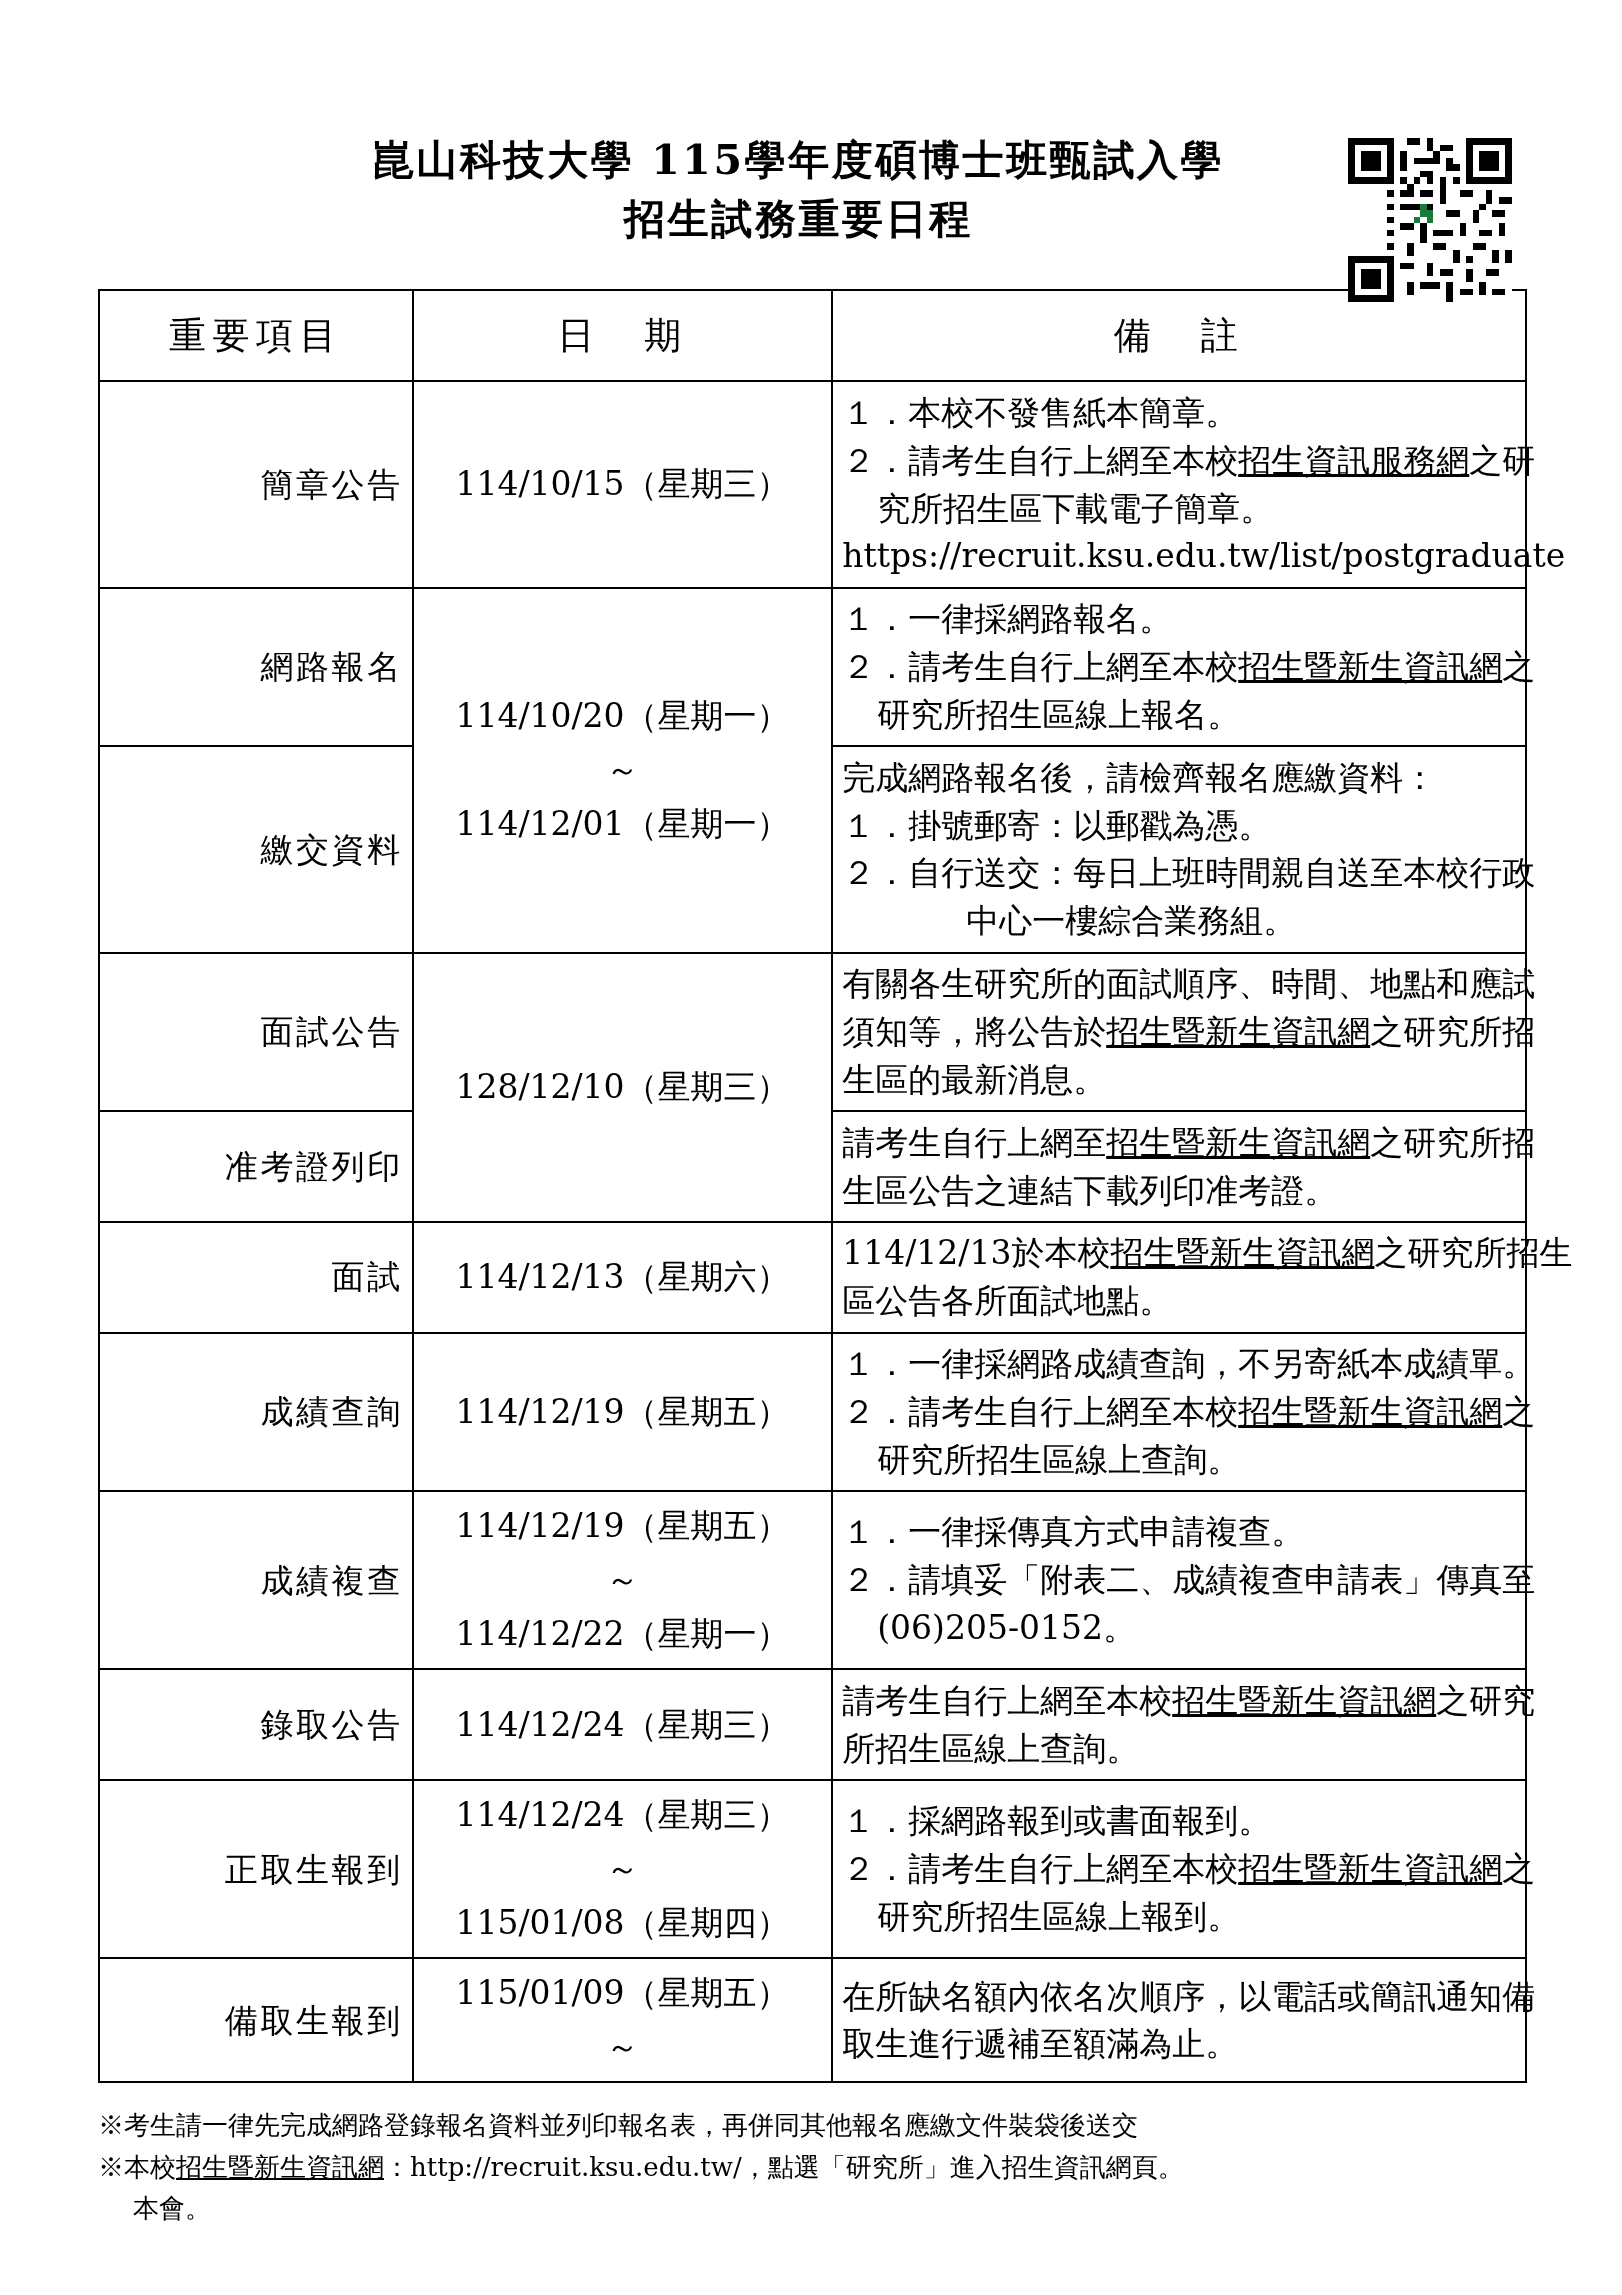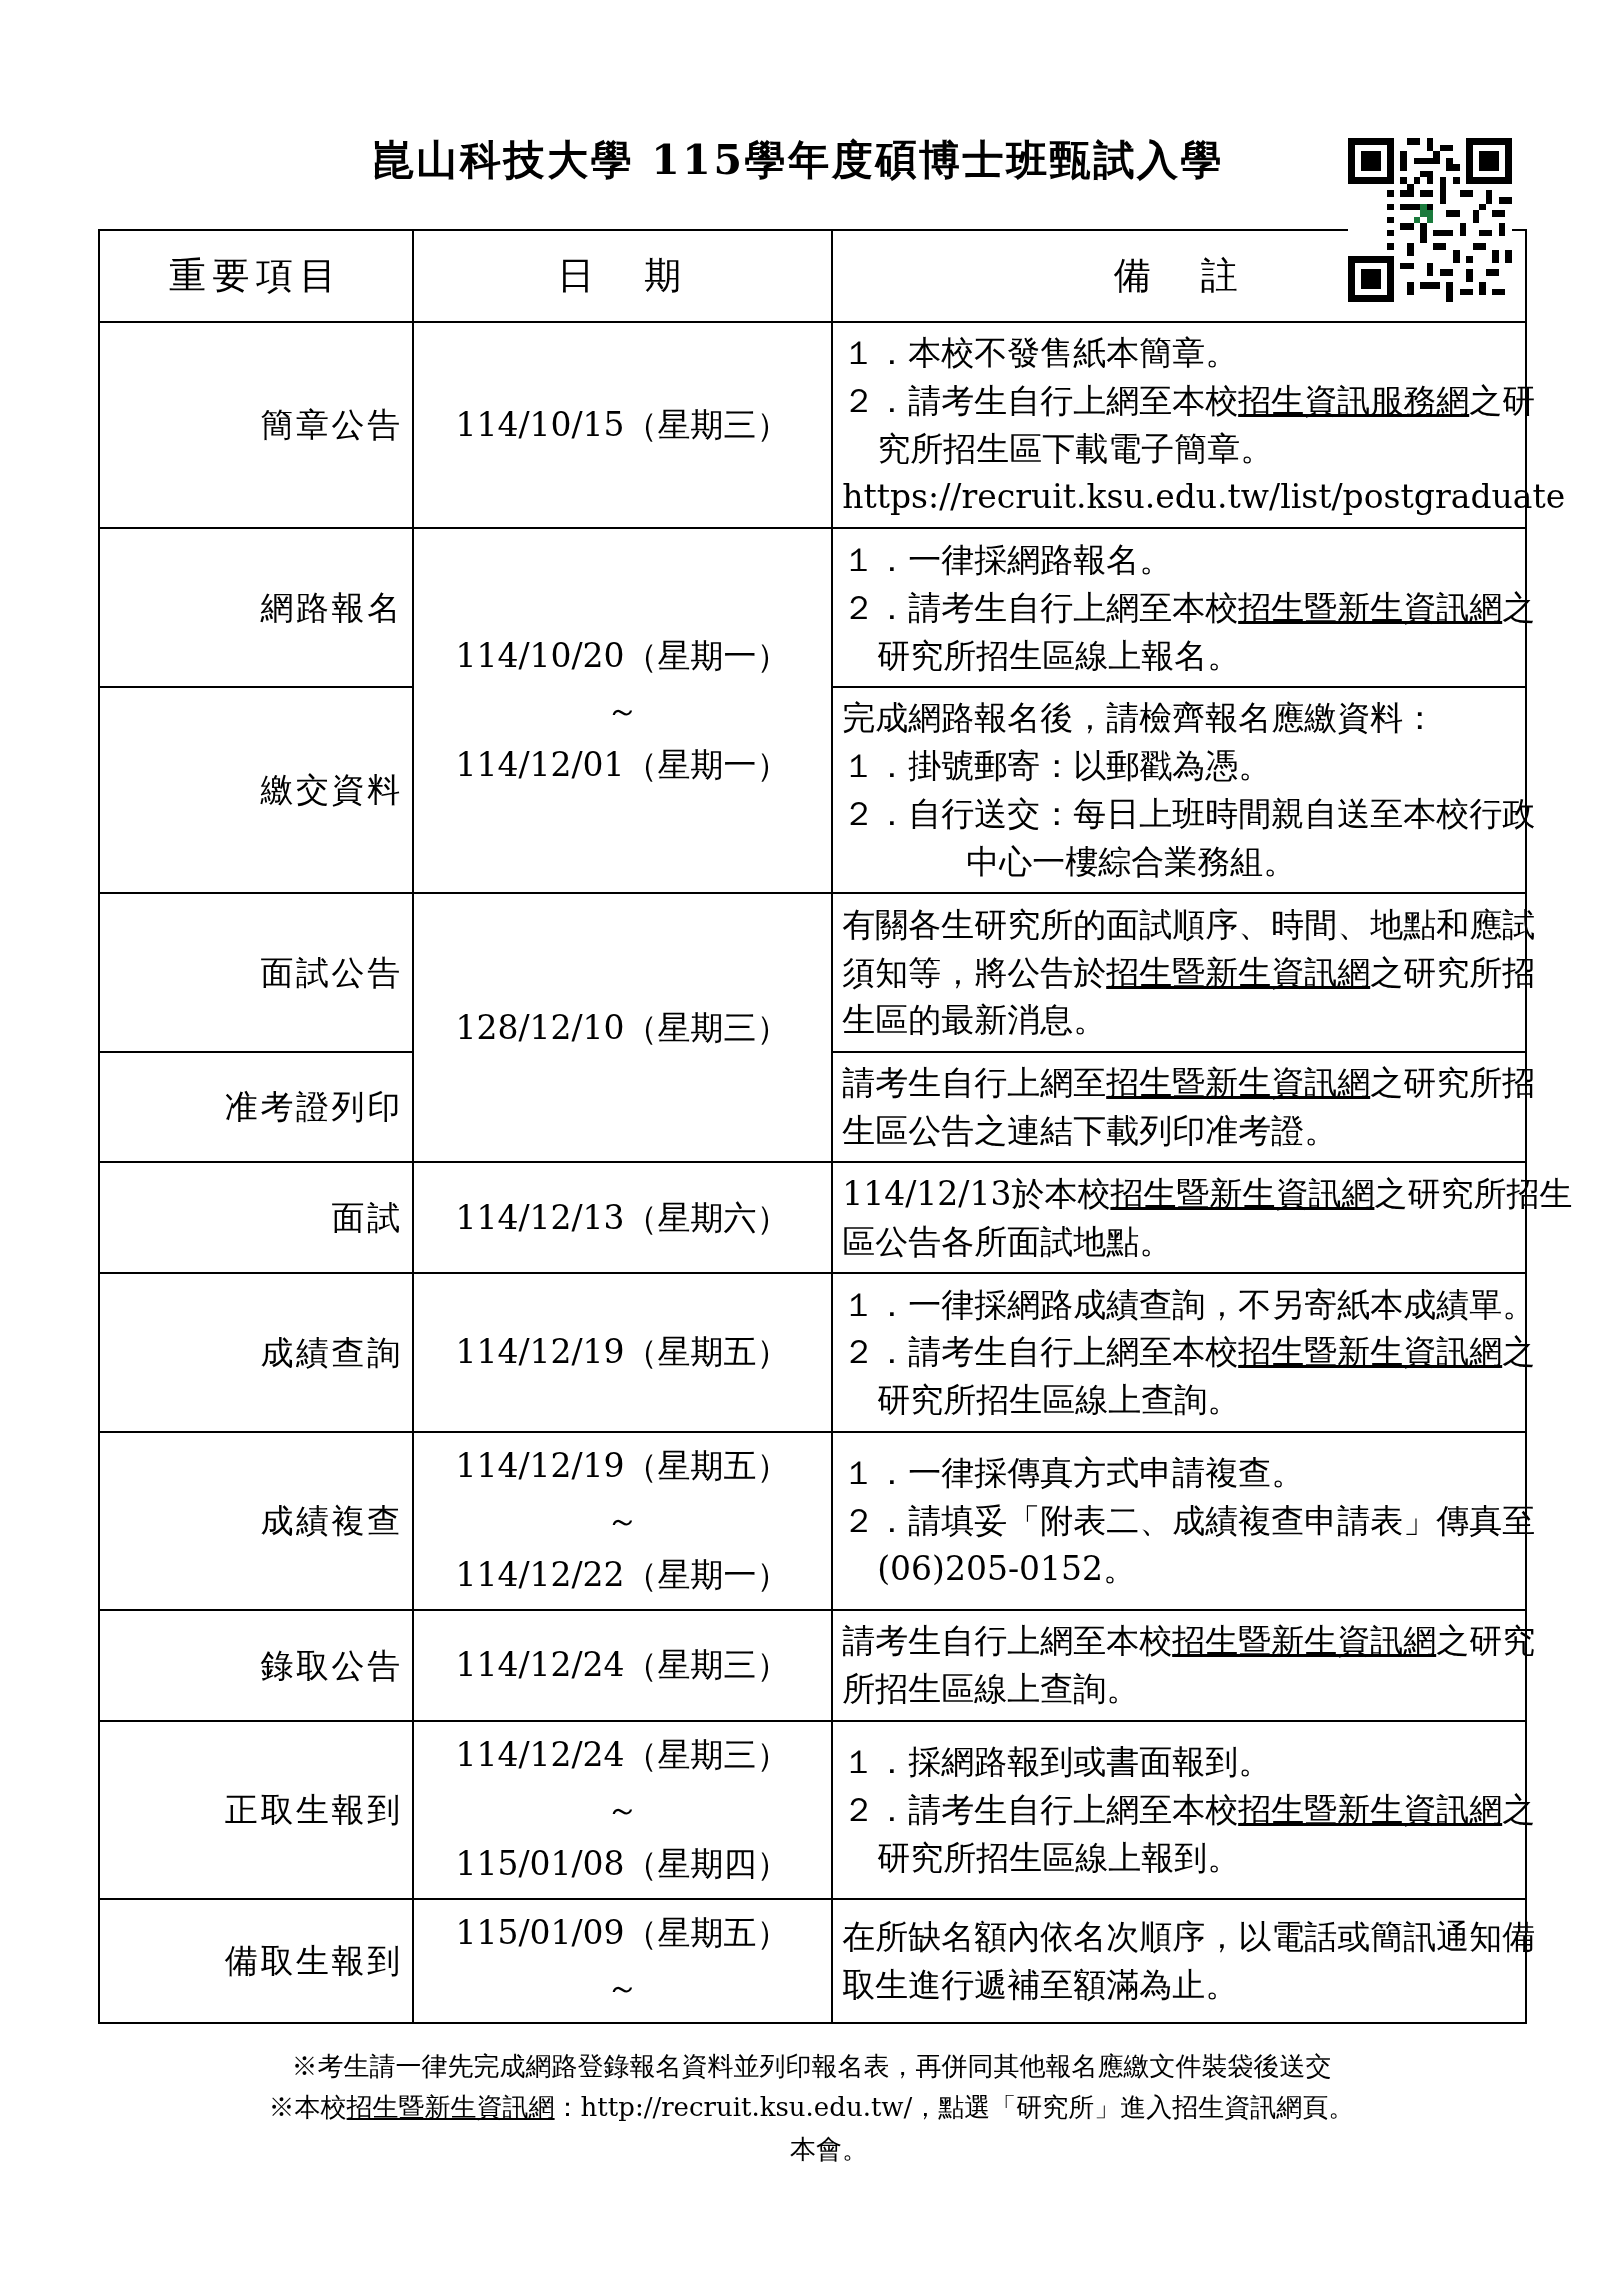--- a/index.html
+++ b/index.html
@@ -94,38 +94,38 @@
   .c-note .nline.indent { padding-left: 35px; }
   .c-note .nline.indent2 { padding-left: 124px; }
   .u { text-decoration: underline; }
   .url { font-family: "DejaVu Serif", "Liberation Serif", serif; }
   
   .footnotes {
     width: 1427px;
     margin: 22px auto 0 auto;
     font-size: 26px;
     line-height: 1.6;
-    text-align: center;
   }
   .footnotes .fn {
     display: block;
     white-space: nowrap;
   }
   .footnotes .fn.cont {
     padding-left: 35px;
   }
 </style>
 </head>
 <body>
 
 <div class="page">
 
   <div class="header">
     <div class="title-block">
       <div class="title-line">崑山科技大學 115學年度碩博士班甄試入學</div>
+      <div class="title-line">招生試務重要日程</div>
     </div>
     <div class="qr">
       <svg viewBox="0 0 25 25" width="164" height="164" shape-rendering="crispEdges">
         <rect width="25" height="25" fill="#fff"></rect>
         <g fill="#000">
 
           <rect x="0" y="0" width="7" height="1"></rect>
             <rect x="0" y="6" width="7" height="1"></rect>
           <rect x="0" y="0" width="1" height="7"></rect>
             <rect x="6" y="0" width="1" height="7"></rect>

